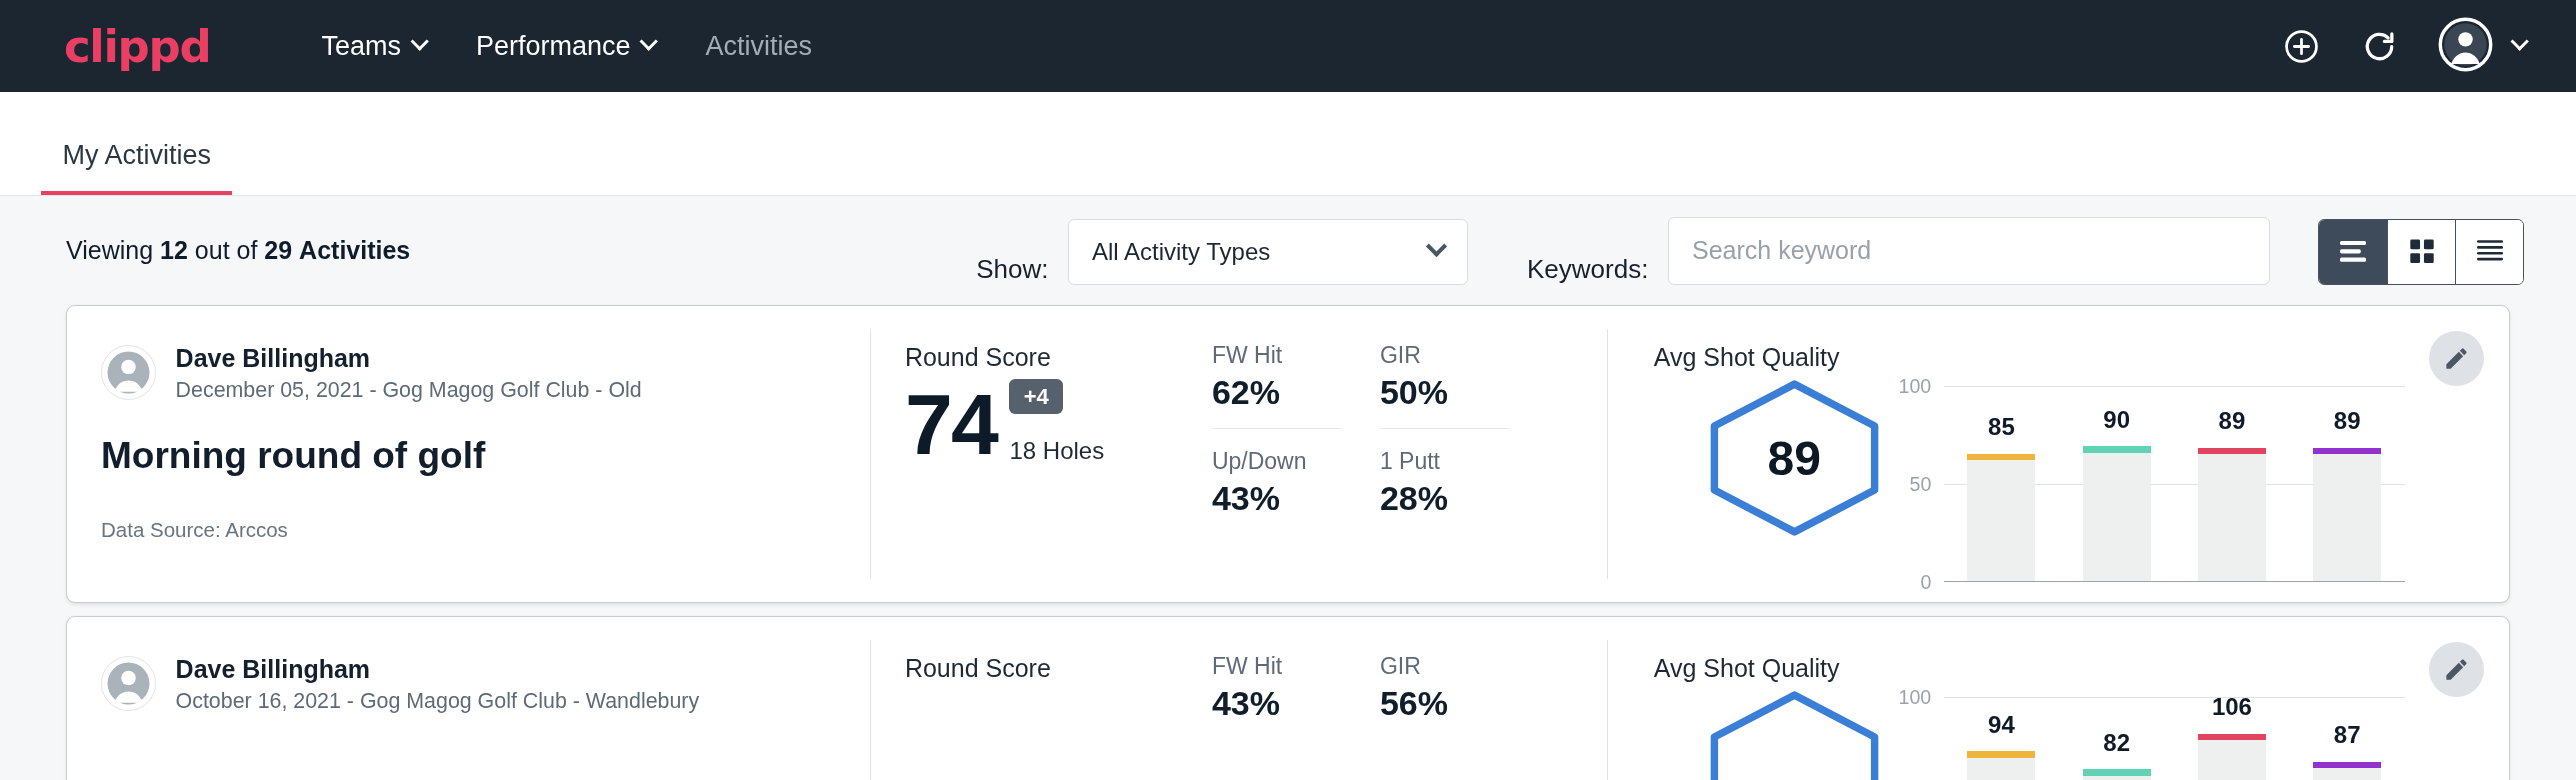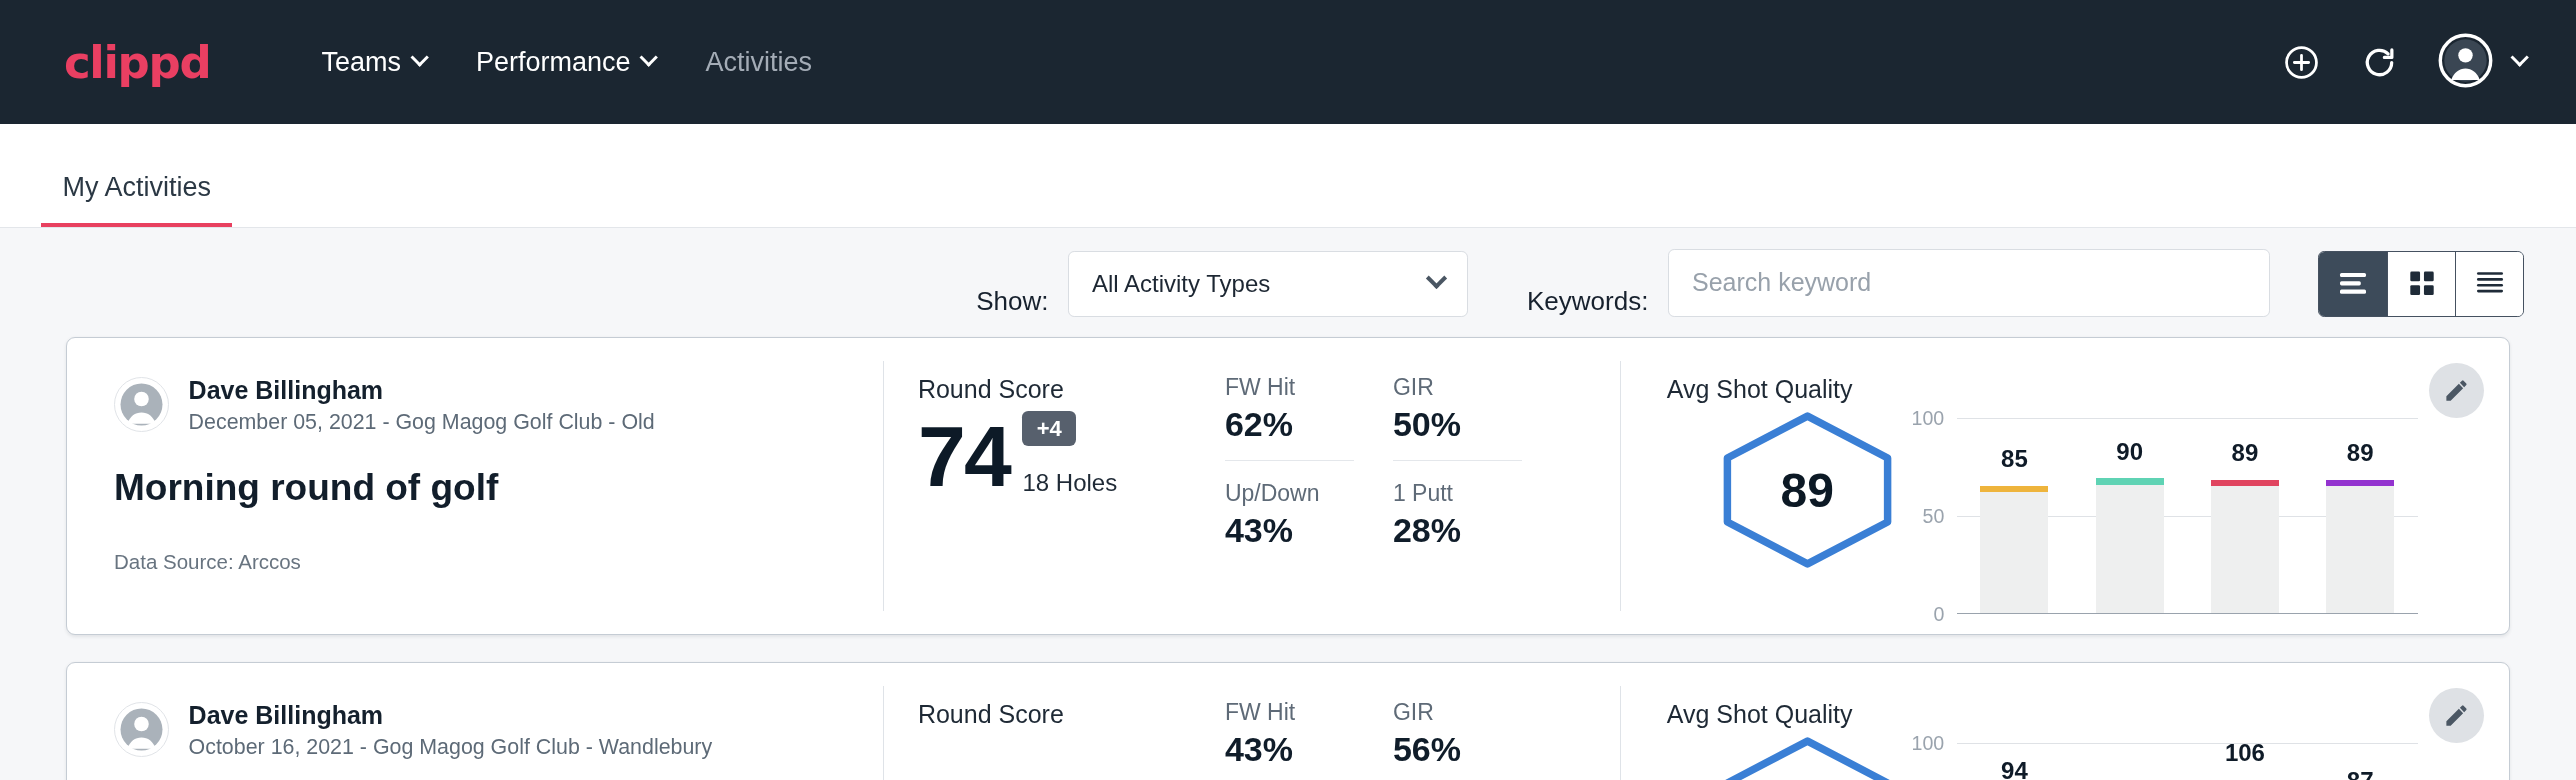--- a/index.html
+++ b/index.html
@@ -7,21 +7,21 @@
     width: 2576px;
     height: 780px;
     overflow: hidden;
     background: #f6f7f9;
     font-family: "Liberation Sans", sans-serif;
     -webkit-font-smoothing: antialiased;
   }
 
   
   .topnav {
-    height: 124px;
+    height: 92px;
     background: #1b2631;
     display: flex;
     align-items: center;
     padding: 0 50px 0 64px;
     position: relative;
   }
   .logo {
     font-size: 45px;
     font-weight: 700;
     color: #ea3f62;
@@ -146,23 +146,22 @@
   
   .cards { padding: 0 66px; }
   .card {
     background: #ffffff;
     border: 0.9px solid #c5ccd4;
     border-radius: 9px;
     box-shadow: 0 1.8px 3.6px rgba(20,30,45,.09);
     display: flex;
     align-items: stretch;
     position: relative;
-    margin-bottom: 27px;
+    margin-bottom: 13px;
     min-height: 298px;
-    padding-left: 13px;
   }
   .col-left { width: 803px; padding: 37px 36px 32px 34px; }
   .owner { display: flex; align-items: center; gap: 19.6px; }
   .ava {
     width: 55px; height: 55px; border-radius: 50%;
     background: #fff; border: 0.9px solid #e1e4e8;
     display: flex; align-items: center; justify-content: center;
     overflow: hidden; flex: none;
   }
   .owner-txt .nm { font-size: 25px; font-weight: 700; color: #14202d; line-height: 1.25; }
@@ -279,20 +278,27 @@
   </div>
 </div>
 
 <div class="tabstrip">
   <div class="tab active">
     <span>My Activities</span>
   </div>
 </div>
 
 <div class="filterbar">
+  <div class="viewing">
+    <span>Viewing</span>
+    <b>12</b>
+    <span>out of</span>
+    <b>29</b>
+    <b>Activities</b>
+  </div>
 
   <div class="filter-right">
     <span class="flabel">Show:</span>
     <div class="select">
       <span>All Activity Types</span>
       <span class="chev2"></span>
     </div>
 
     <span class="flabel">Keywords:</span>
     <div class="searchbox">

